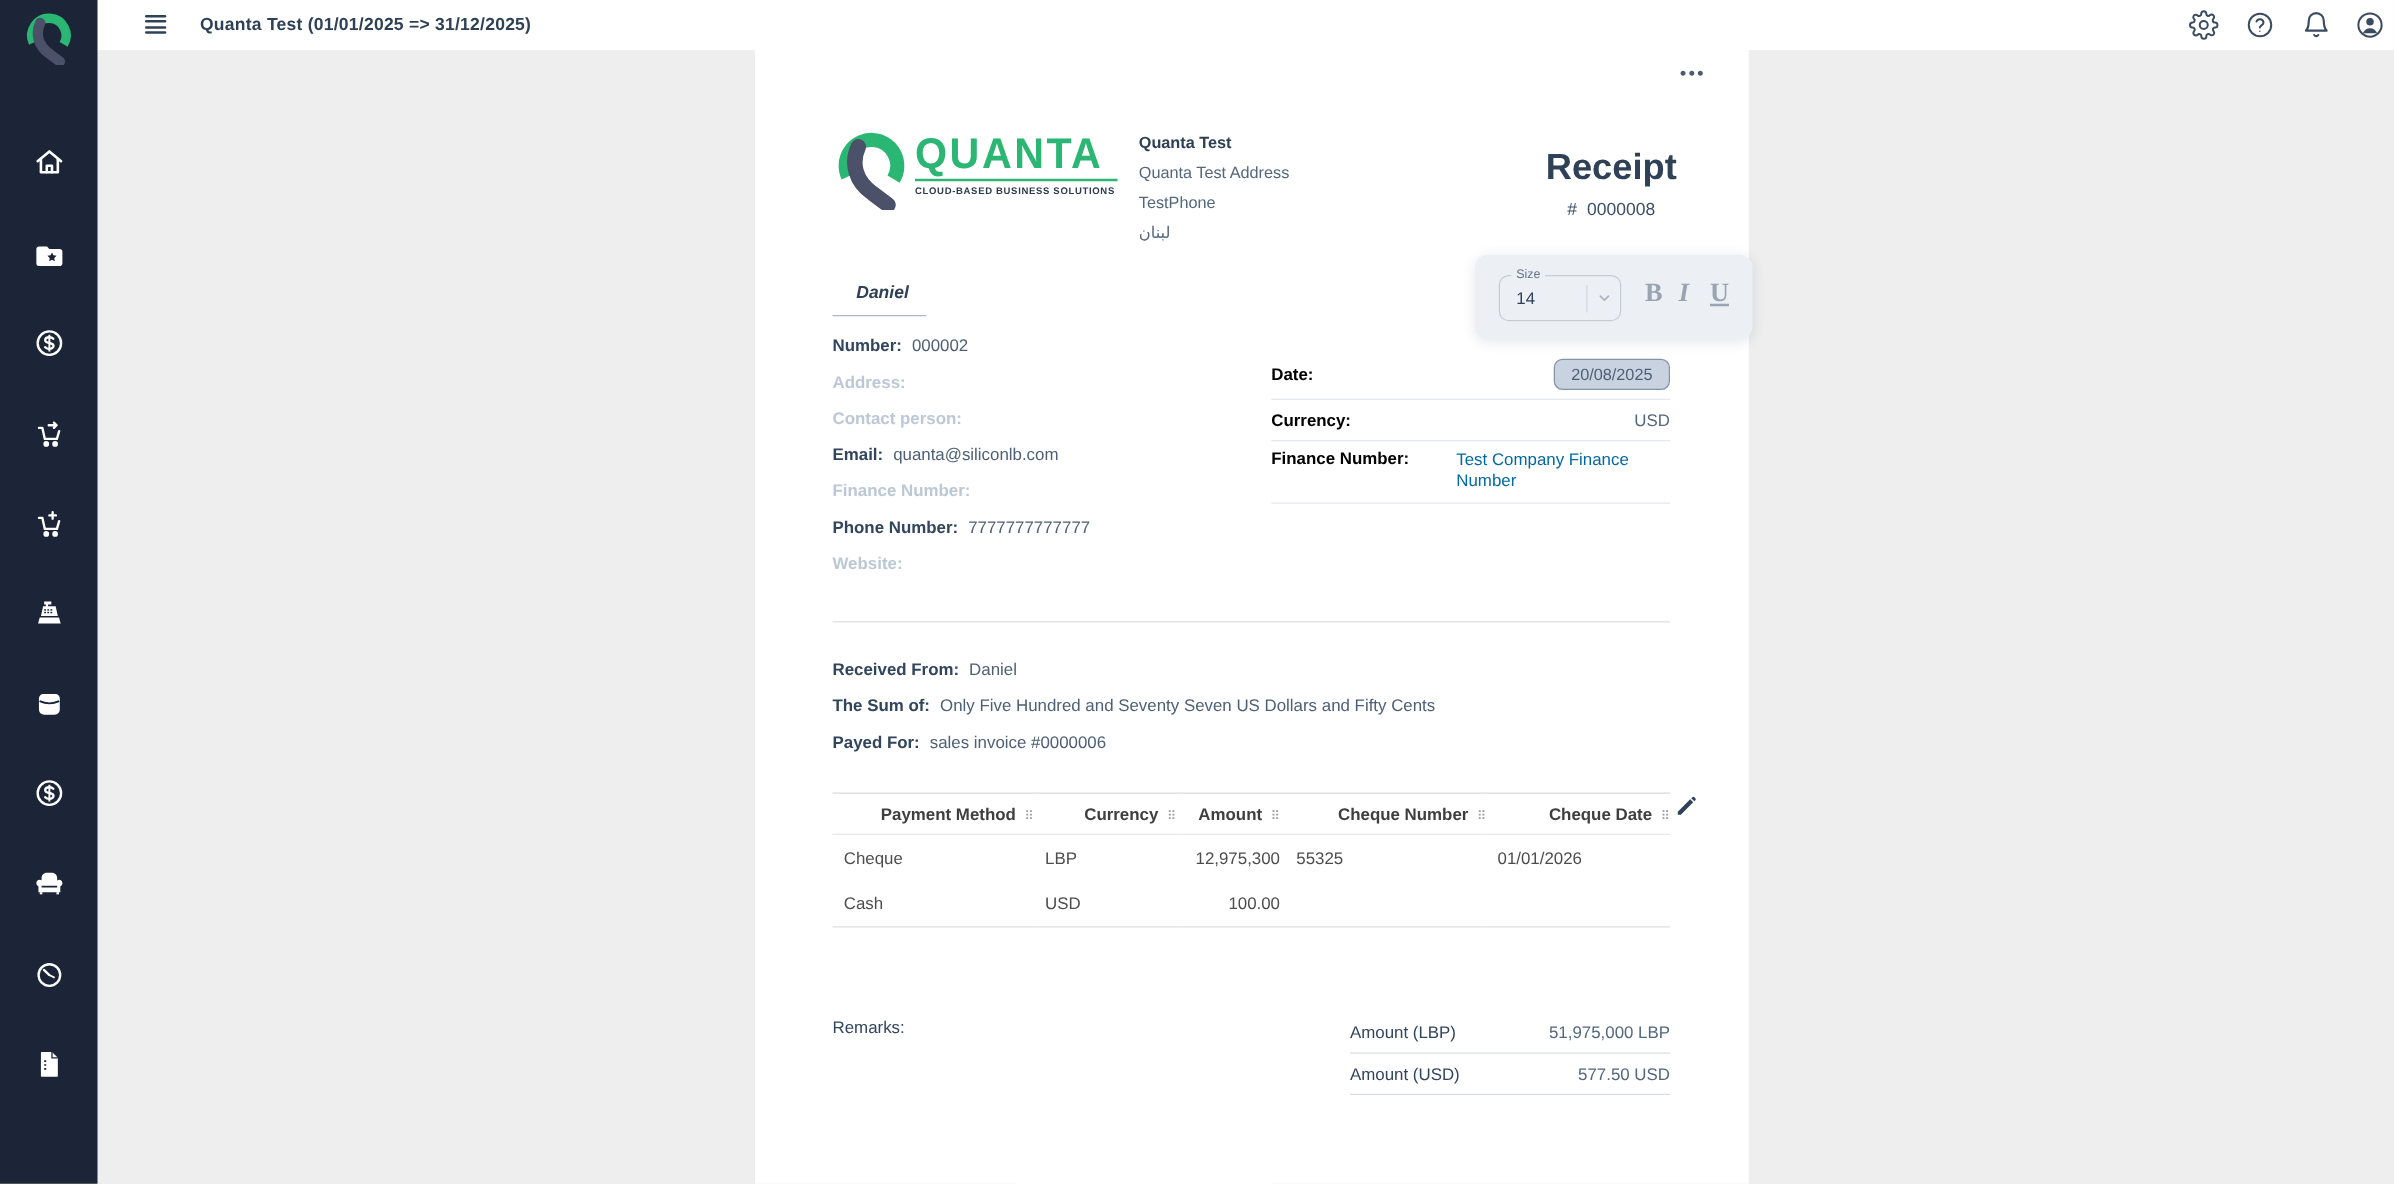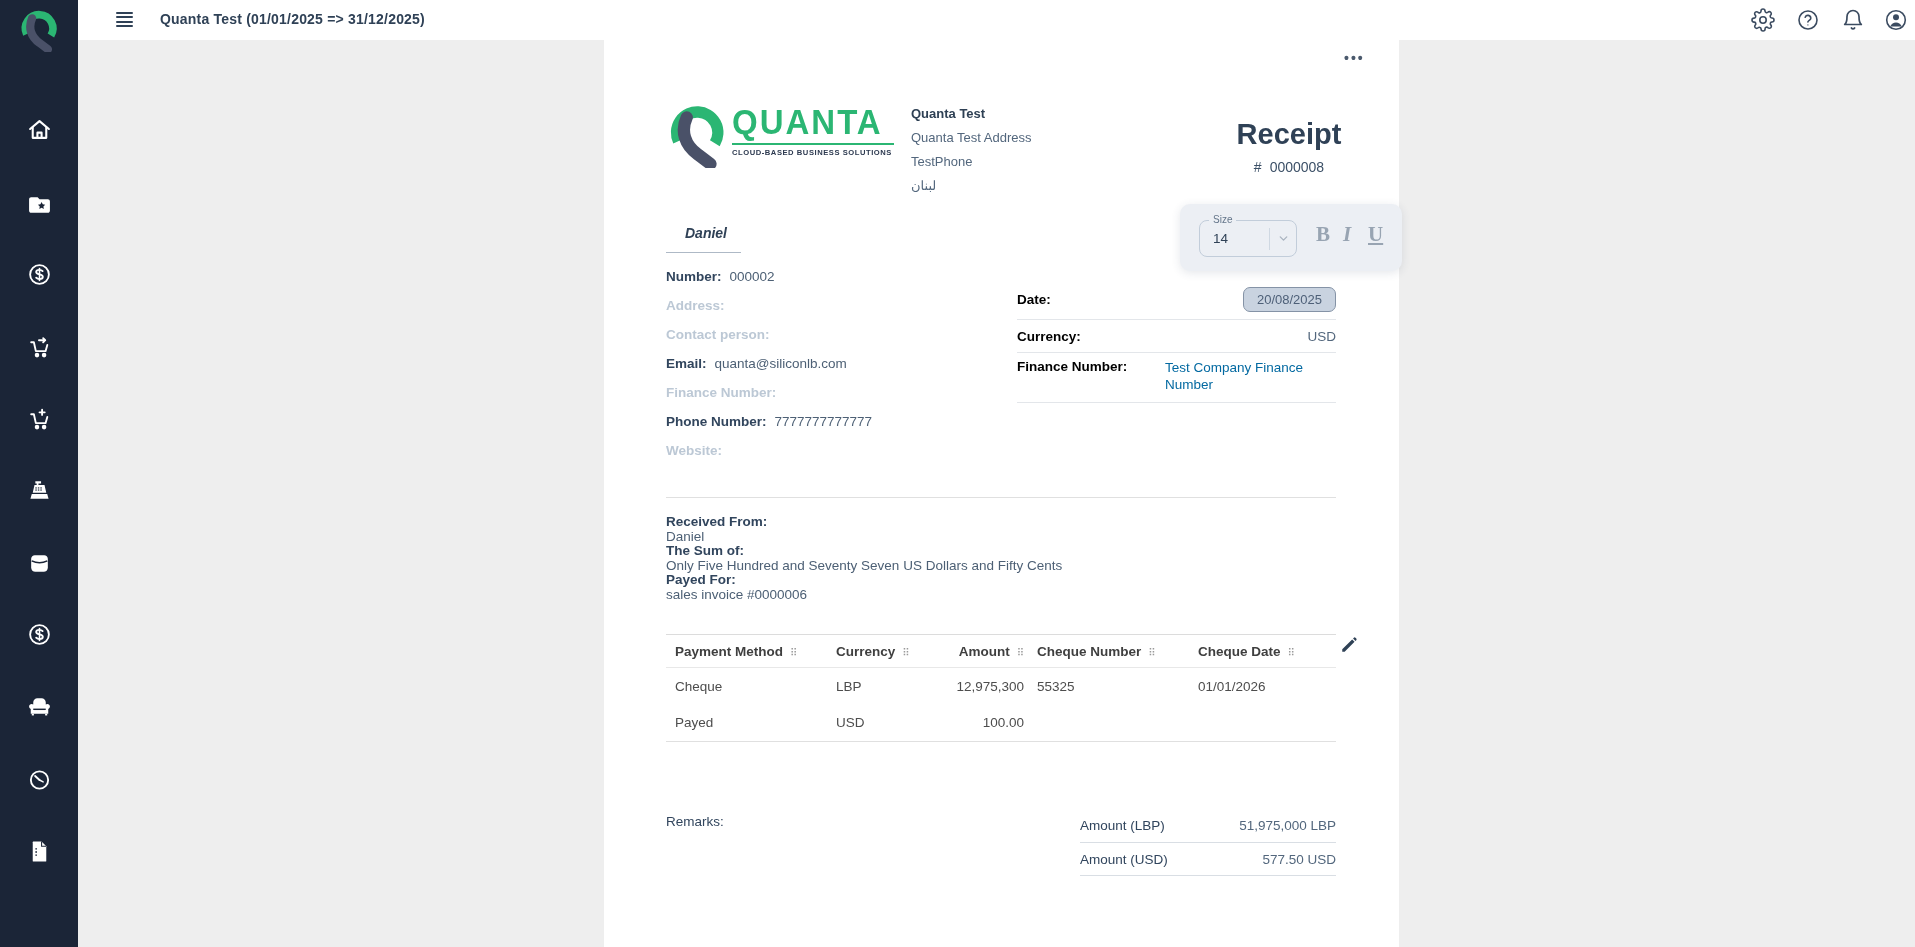--- a/index.html
+++ b/index.html
@@ -72,28 +72,28 @@
   .mlabel { font-weight:bold; color:#000000; font-size:13.5px; flex:0 0 148px; }
   .mval-right { flex:1; text-align:right; font-size:13.5px; color:#53677d; }
   .mval-left { flex:1; text-align:left; font-size:13.5px; color:#0369a1; line-height:17px; }
   .date-chip { margin-left:auto; background:#c9d3e0; border:1.5px solid #8593a6; border-radius:7px;
                padding:4px 13px; font-size:13px; color:#4e6078; font-family:"Liberation Sans",sans-serif; cursor:pointer; }
 
   .divider { position:absolute; left:62px; top:457px; width:670px; height:1px; background:#e0e0e0; }
 
   
   .sumfields { position:absolute; left:62px; top:474px; }
-  .srow { height:29px; display:flex; align-items:flex-start; font-size:13.5px;flex-direction:column; }
+  .srow { height:29px; display:flex; align-items:flex-end; font-size:13.5px; }
   .slabel { font-weight:bold; color:#31455d; margin-right:8px; }
   .sval { color:#4d6075; }
 
   
   .ptable { position:absolute; left:62px; top:594px; width:670px; border-collapse:collapse; table-layout:fixed; }
   .ptable th { border-top:1px solid #dcdcdc; border-bottom:1px solid #e8e8e8; height:33px;
-               font-size:13.5px; font-weight:bold; color:#3f3f3f; text-align:left; padding:0 0 0 9px; white-space:nowrap; }
+               font-size:13.5px; font-weight:bold; color:#3f3f3f; text-align:right; padding:0 0 0 9px; white-space:nowrap; }
   .ptable td { height:37px; font-size:13.5px; color:#4d4d4d; padding:0 0 0 9px; }
   .ptable tr:last-child td { border-bottom:1px solid #e0e0e0; }
   .col-amt { text-align:right !important; padding:0 4px 0 0 !important; }
   .handle { font-family:"DejaVu Sans", sans-serif; font-size:10px; color:#9a9a9a; margin-left:7px; font-weight:normal; }
   .pencil { position:absolute; left:736px; top:596px; width:18px; height:18px; cursor:pointer; }
 
   
   .remarks { position:absolute; left:62px; top:774px; font-size:13.5px; font-weight:normal; color:#31455d; }
   .totals { position:absolute; left:476px; top:768px; width:256px; }
   .trow { display:flex; align-items:center; border-bottom:1px solid #d9dee4; }
@@ -368,21 +368,21 @@
     </thead>
     <tbody>
       <tr>
         <td>Cheque</td>
         <td>LBP</td>
         <td class="col-amt">12,975,300</td>
         <td>55325</td>
         <td>01/01/2026</td>
       </tr>
       <tr>
-        <td>Payed</td>
+        <td>Cash</td>
         <td>USD</td>
         <td class="col-amt">100.00</td>
         <td></td>
         <td></td>
       </tr>
     </tbody>
   </table>
 
   <div class="pencil">
     <svg viewBox="0 0 24 24" fill="#2f4156">

